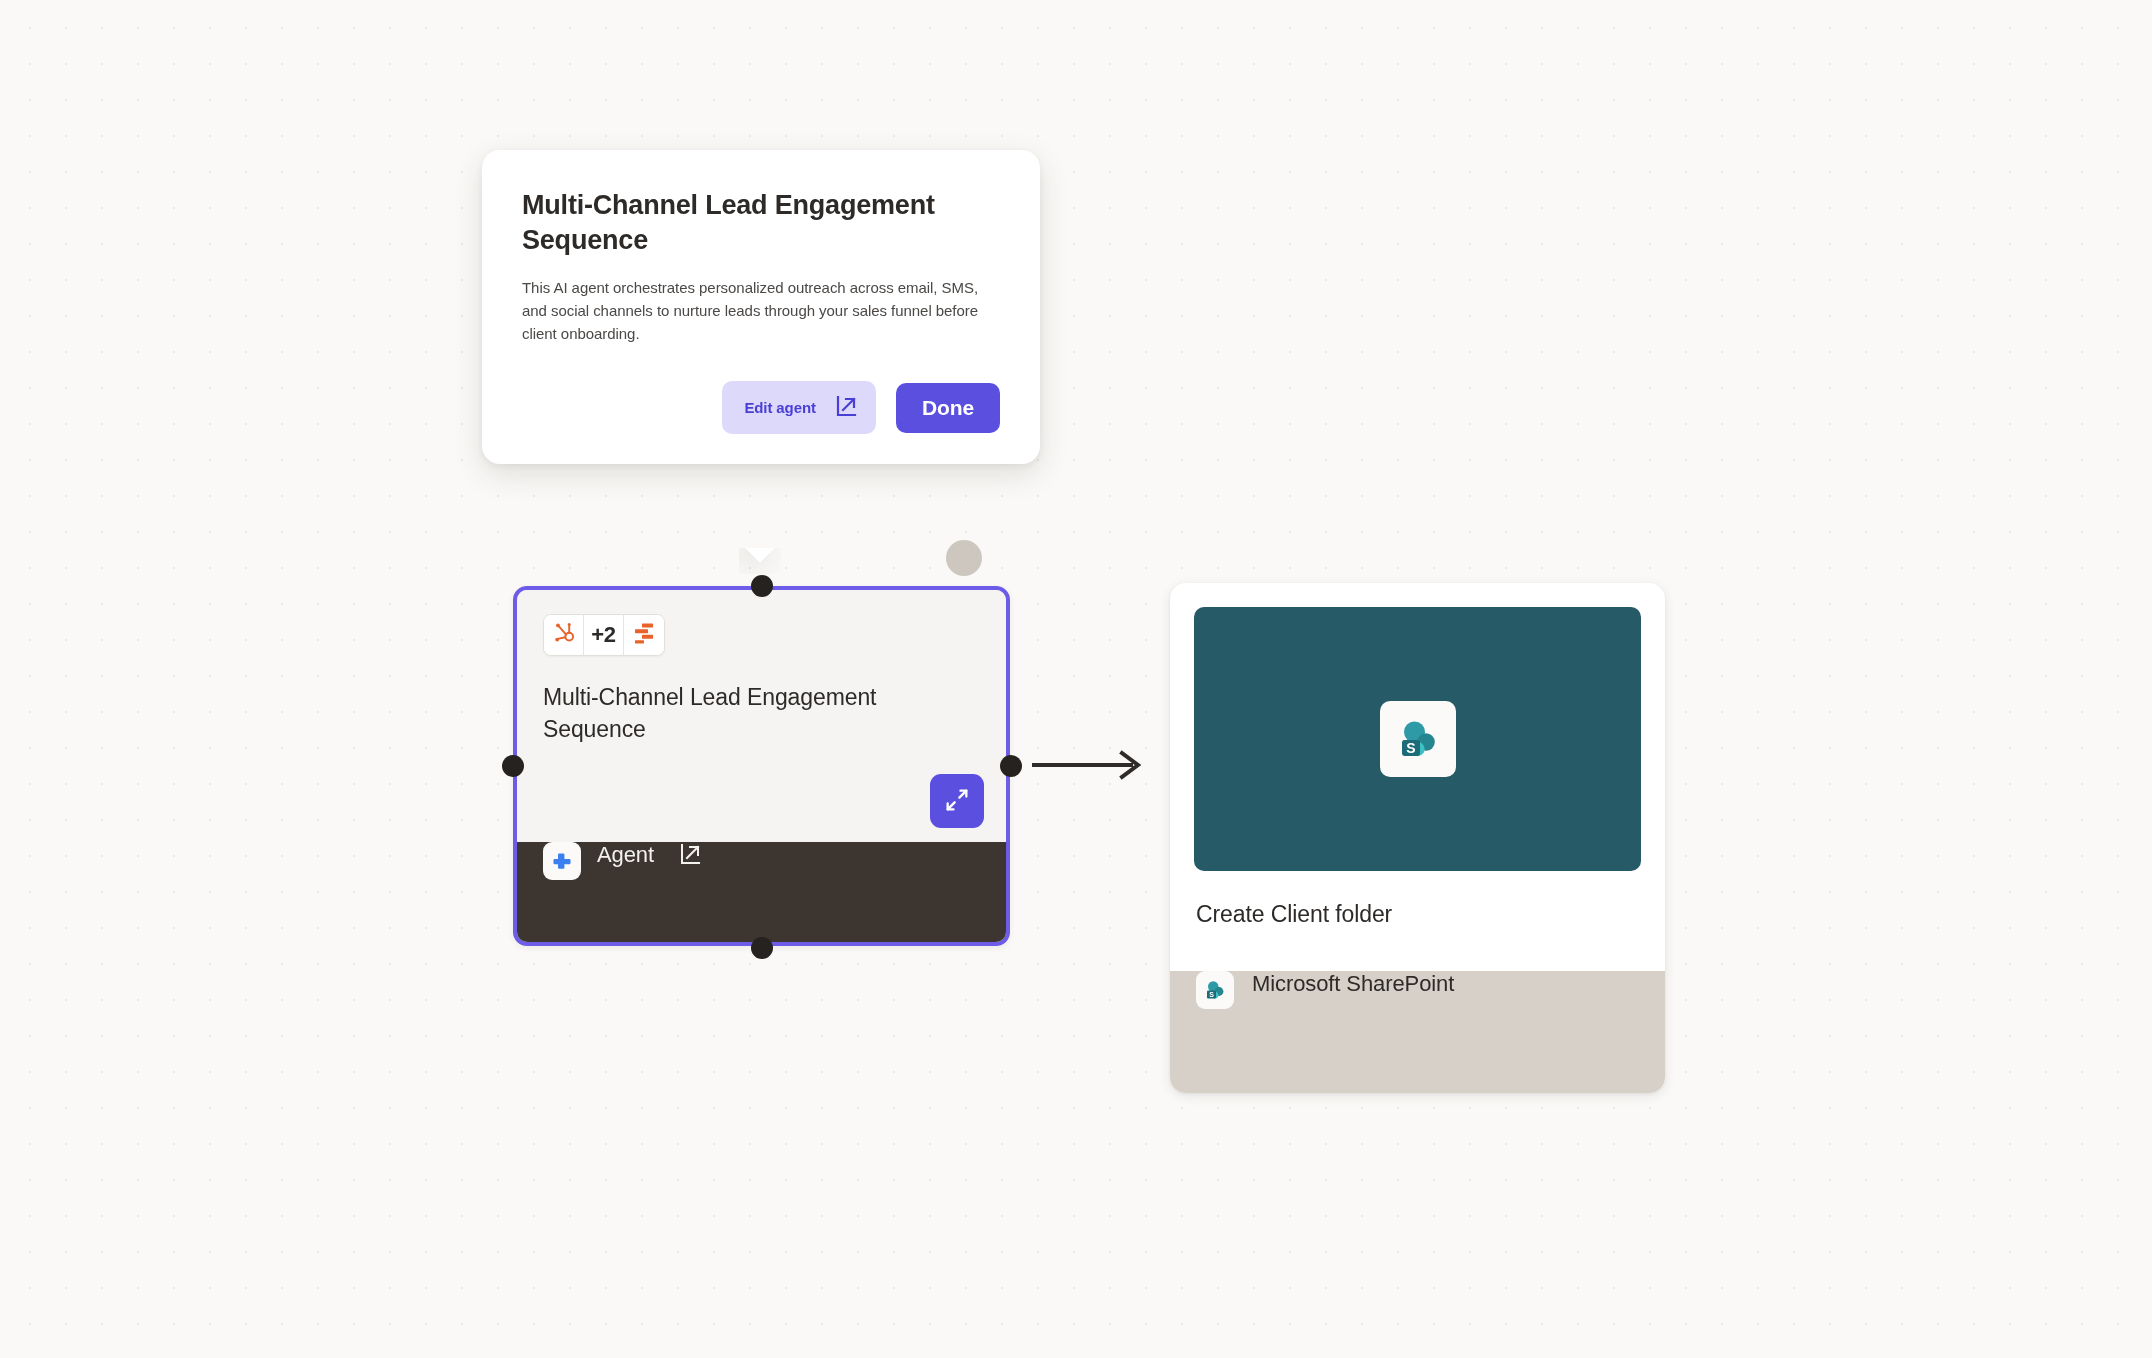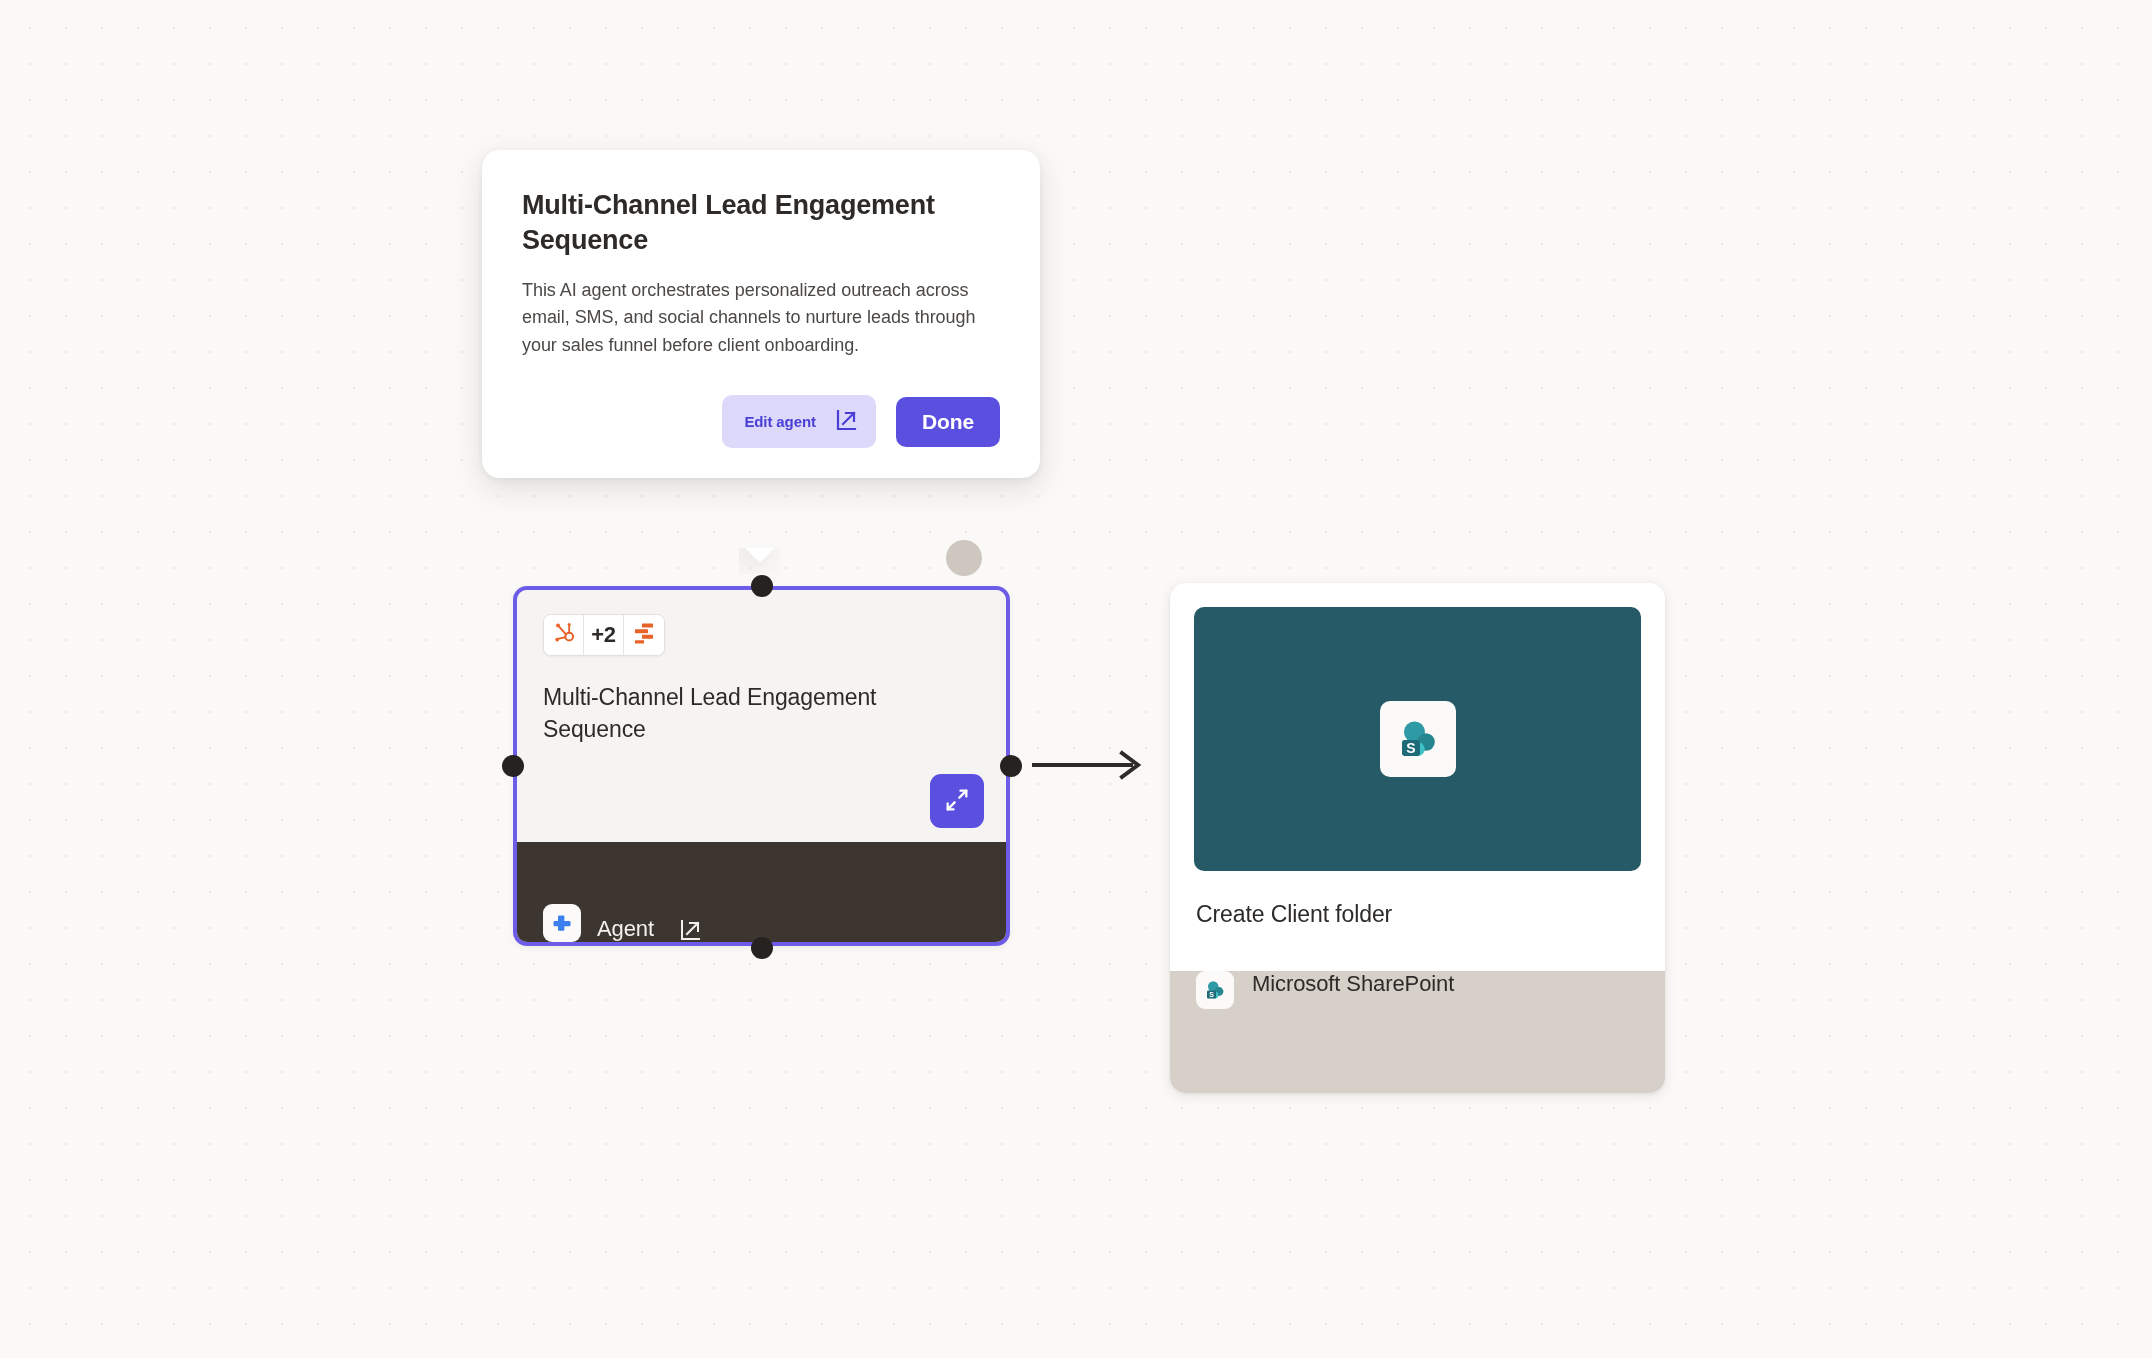--- a/index.html
+++ b/index.html
@@ -41,21 +41,21 @@
   .popover-title {
     font-size: 27px;
     font-weight: bold;
     color: #2d2a28;
     line-height: 1.28;
     letter-spacing: -0.2px;
   }
 
   .popover-desc {
     margin-top: 20px;
-    font-size: 18px;
+    font-size: 15px;
     line-height: 1.52;
     color: #4b4845;
     letter-spacing: -0.05px;
   }
 
   .popover-actions {
     margin-top: 36px;
     display: flex;
     justify-content: flex-end;
     align-items: center;
@@ -181,21 +181,21 @@
     display: flex;
     align-items: center;
     justify-content: center;
     cursor: pointer;
   }
 
   .node-footer {
     height: 100px;
     background: #3d3530;
     display: flex;
-    align-items: flex-end;
+    align-items: flex-start;
     padding: 0 26px;
     gap: 16px;
   }
 
   .agent-badge {
     width: 38px;
     height: 38px;
     background: #fbfaf8;
     border-radius: 9px;
     display: flex;

